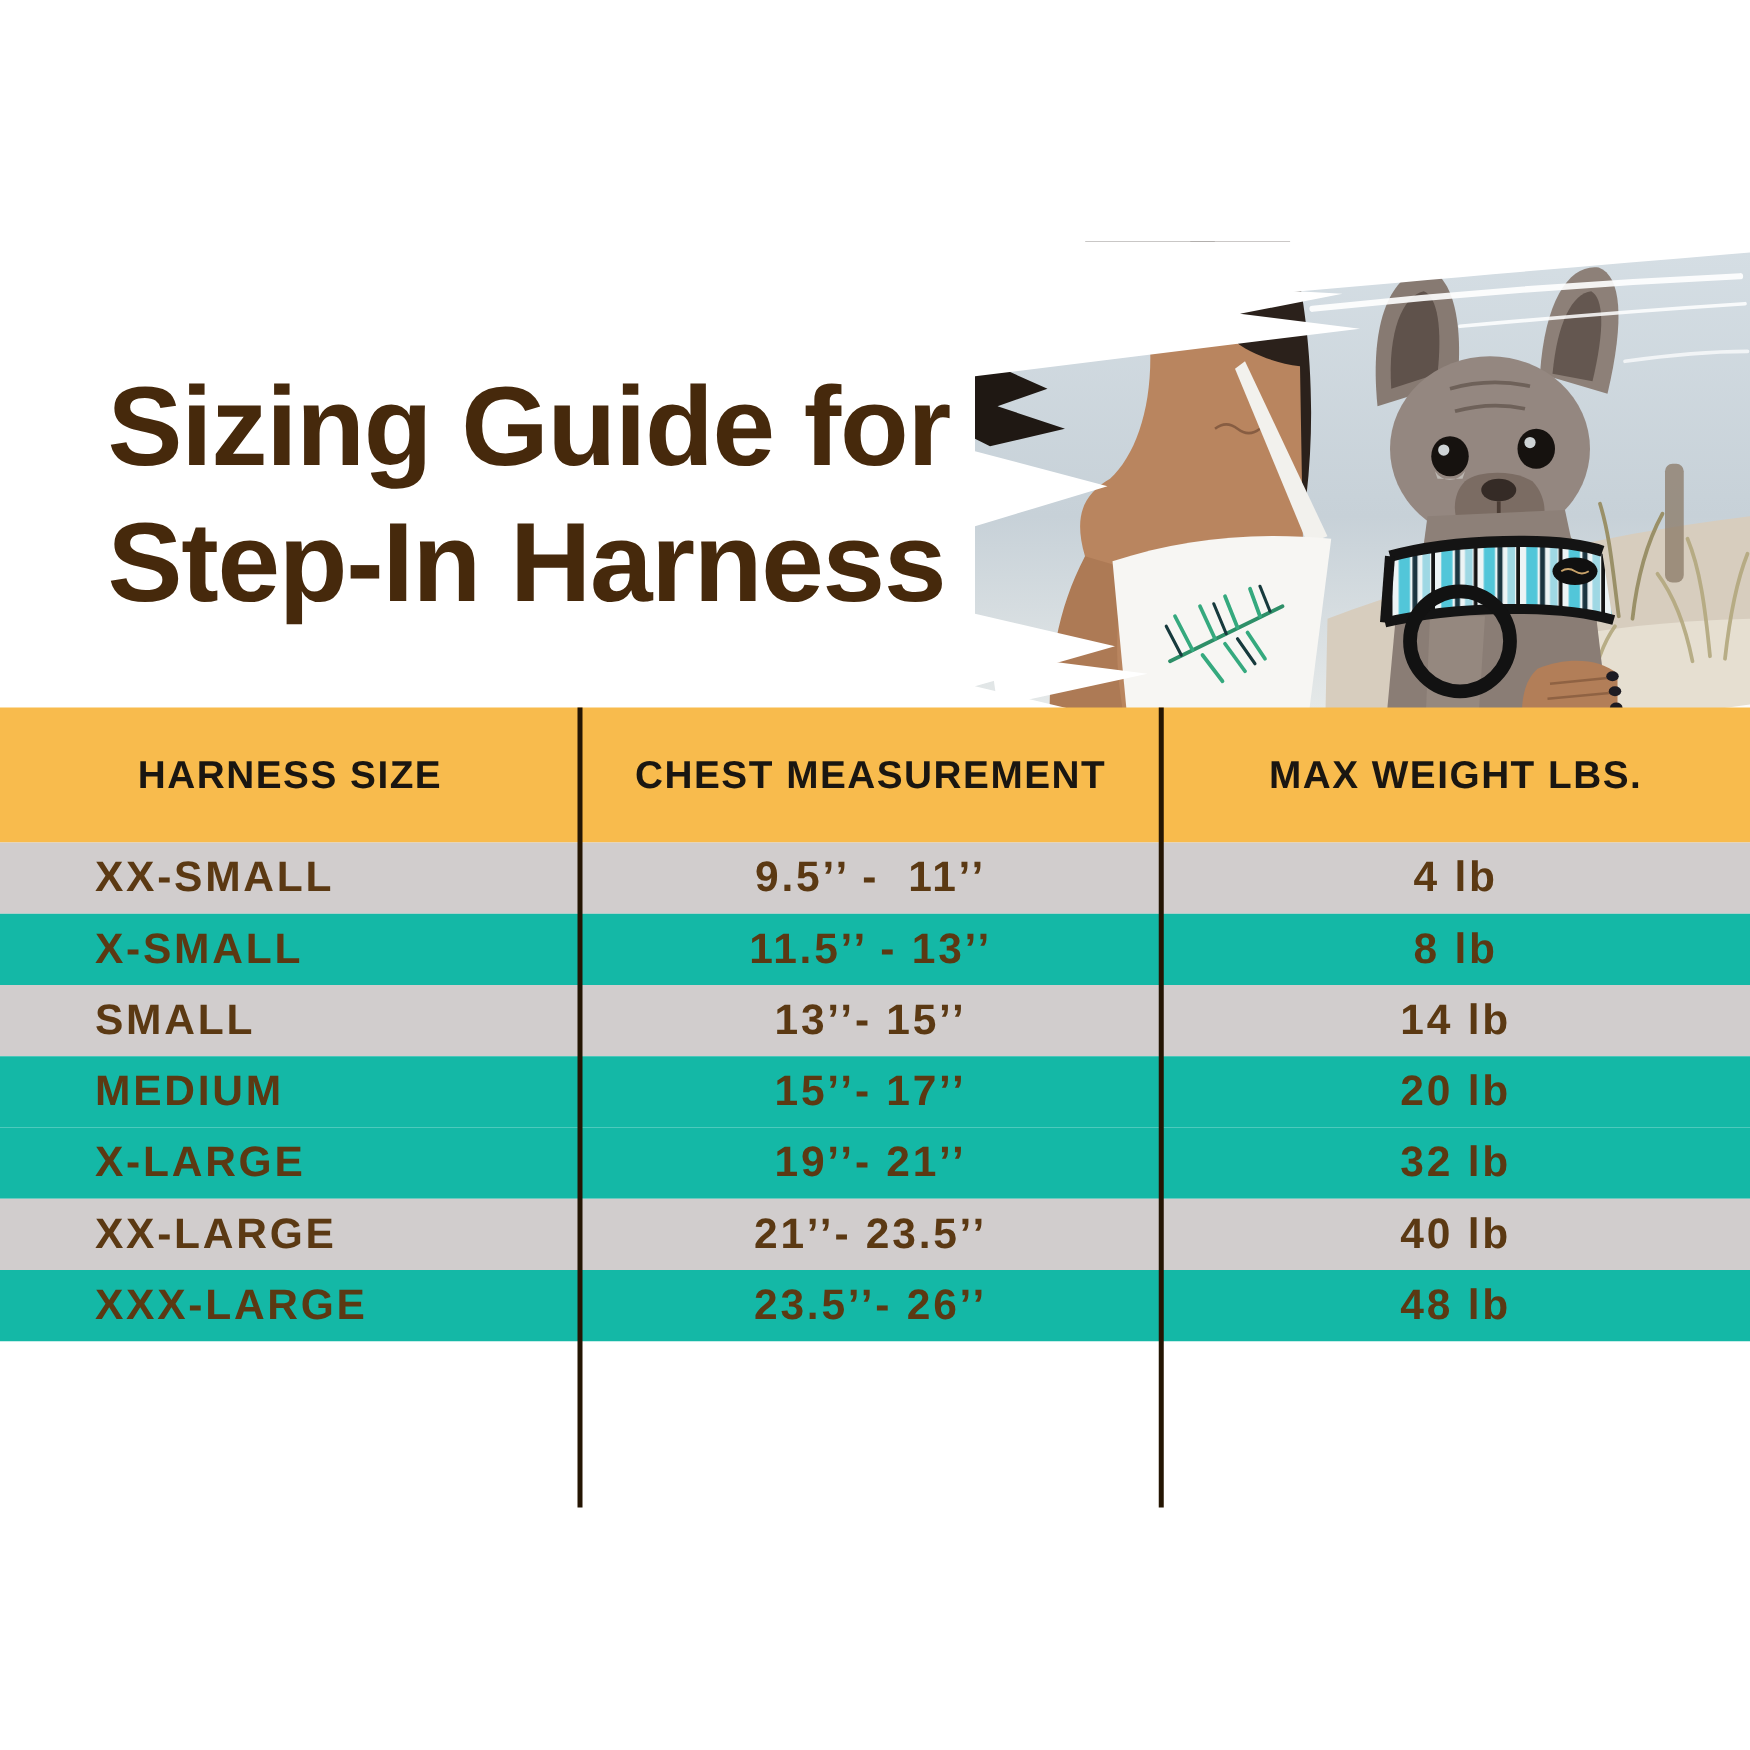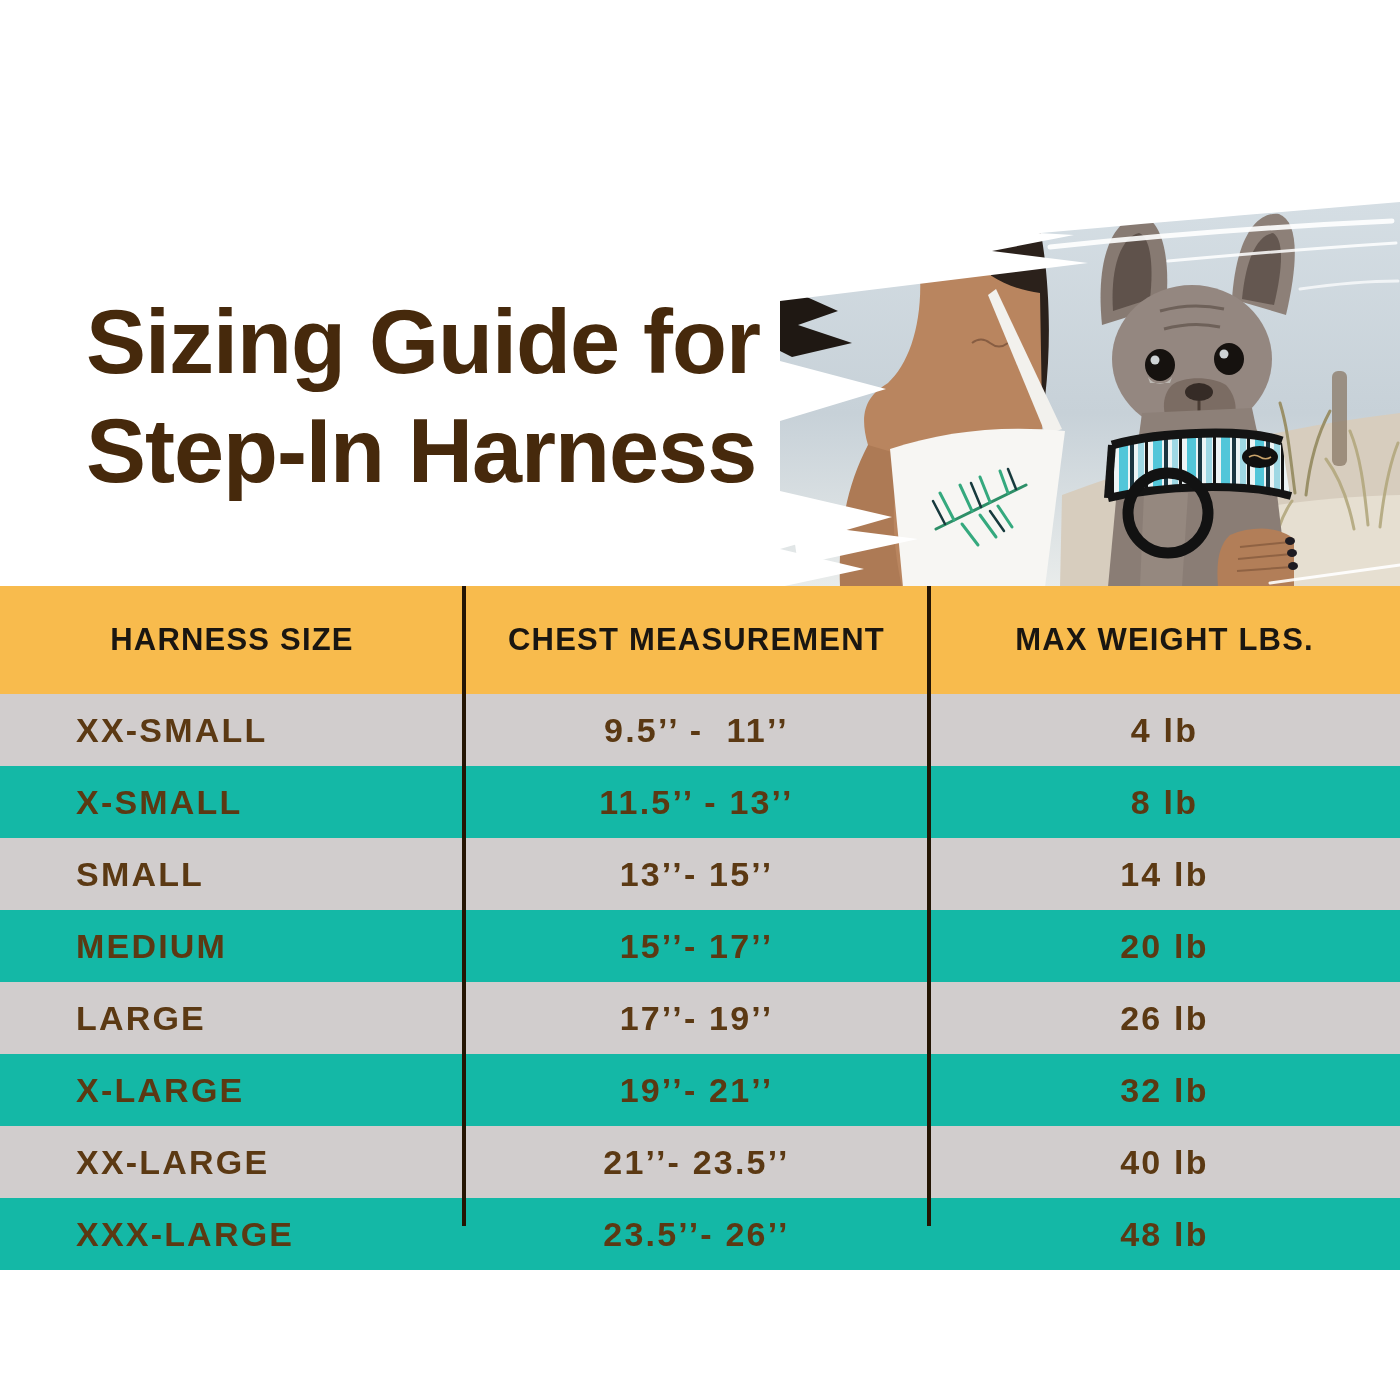--- a/index.html
+++ b/index.html
@@ -10,29 +10,29 @@
   
   .title{
     position:absolute;left:74px;top:276px;margin:12px;
     font-size:90px;font-weight:bold;line-height:1.21;letter-spacing:-1px;
     color:#46290C;white-space:nowrap;
   }
   .title span{display:block;}
   
   .photo{position:absolute;left:740px;top:193px;width:660px;height:394px;}
   
-  .table{position:absolute;left:0;top:586px;width:1400px;}
+  .table{position:absolute;left:0;top:566px;width:1400px;}
   .thead{
     display:flex;align-items:center;height:108px;background:#F8BB4D;
   }
   .th{
     font-weight:bold;font-size:31px;letter-spacing:1.2px;color:#1A1611;
     text-align:center;white-space:pre;
   }
-  .trow{display:flex;align-items:center;height:72px;}
+  .trow{display:flex;align-items:center;height:57px;}
   .trow.even{background:#D1CDCD;}
   .trow.odd{background:#14b8a6;}
   .cell{
     font-weight:bold;font-size:34px;color:#5B3913;letter-spacing:2.2px;
     white-space:pre;
   }
   .c1{width:464px;}
   .c2{width:465px;text-align:center;}
   .c3{width:471px;text-align:center;}
   .cell.c1{width:388px;padding-left:76px;text-align:left;}
@@ -202,25 +202,20 @@
     <div class="trow even">
       <div class="cell c1">SMALL</div>
       <div class="cell c2">13’’- 15’’</div>
       <div class="cell c3">14 lb</div>
     </div>
     <div class="trow odd">
       <div class="cell c1">MEDIUM</div>
       <div class="cell c2">15’’- 17’’</div>
       <div class="cell c3">20 lb</div>
     </div>
-    <div class="trow even">
-      <div class="cell c1">LARGE</div>
-      <div class="cell c2">17’’- 19’’</div>
-      <div class="cell c3">26 lb</div>
-    </div>
     <div class="trow odd">
       <div class="cell c1">X-LARGE</div>
       <div class="cell c2">19’’- 21’’</div>
       <div class="cell c3">32 lb</div>
     </div>
     <div class="trow even">
       <div class="cell c1">XX-LARGE</div>
       <div class="cell c2">21’’- 23.5’’</div>
       <div class="cell c3">40 lb</div>
     </div>

